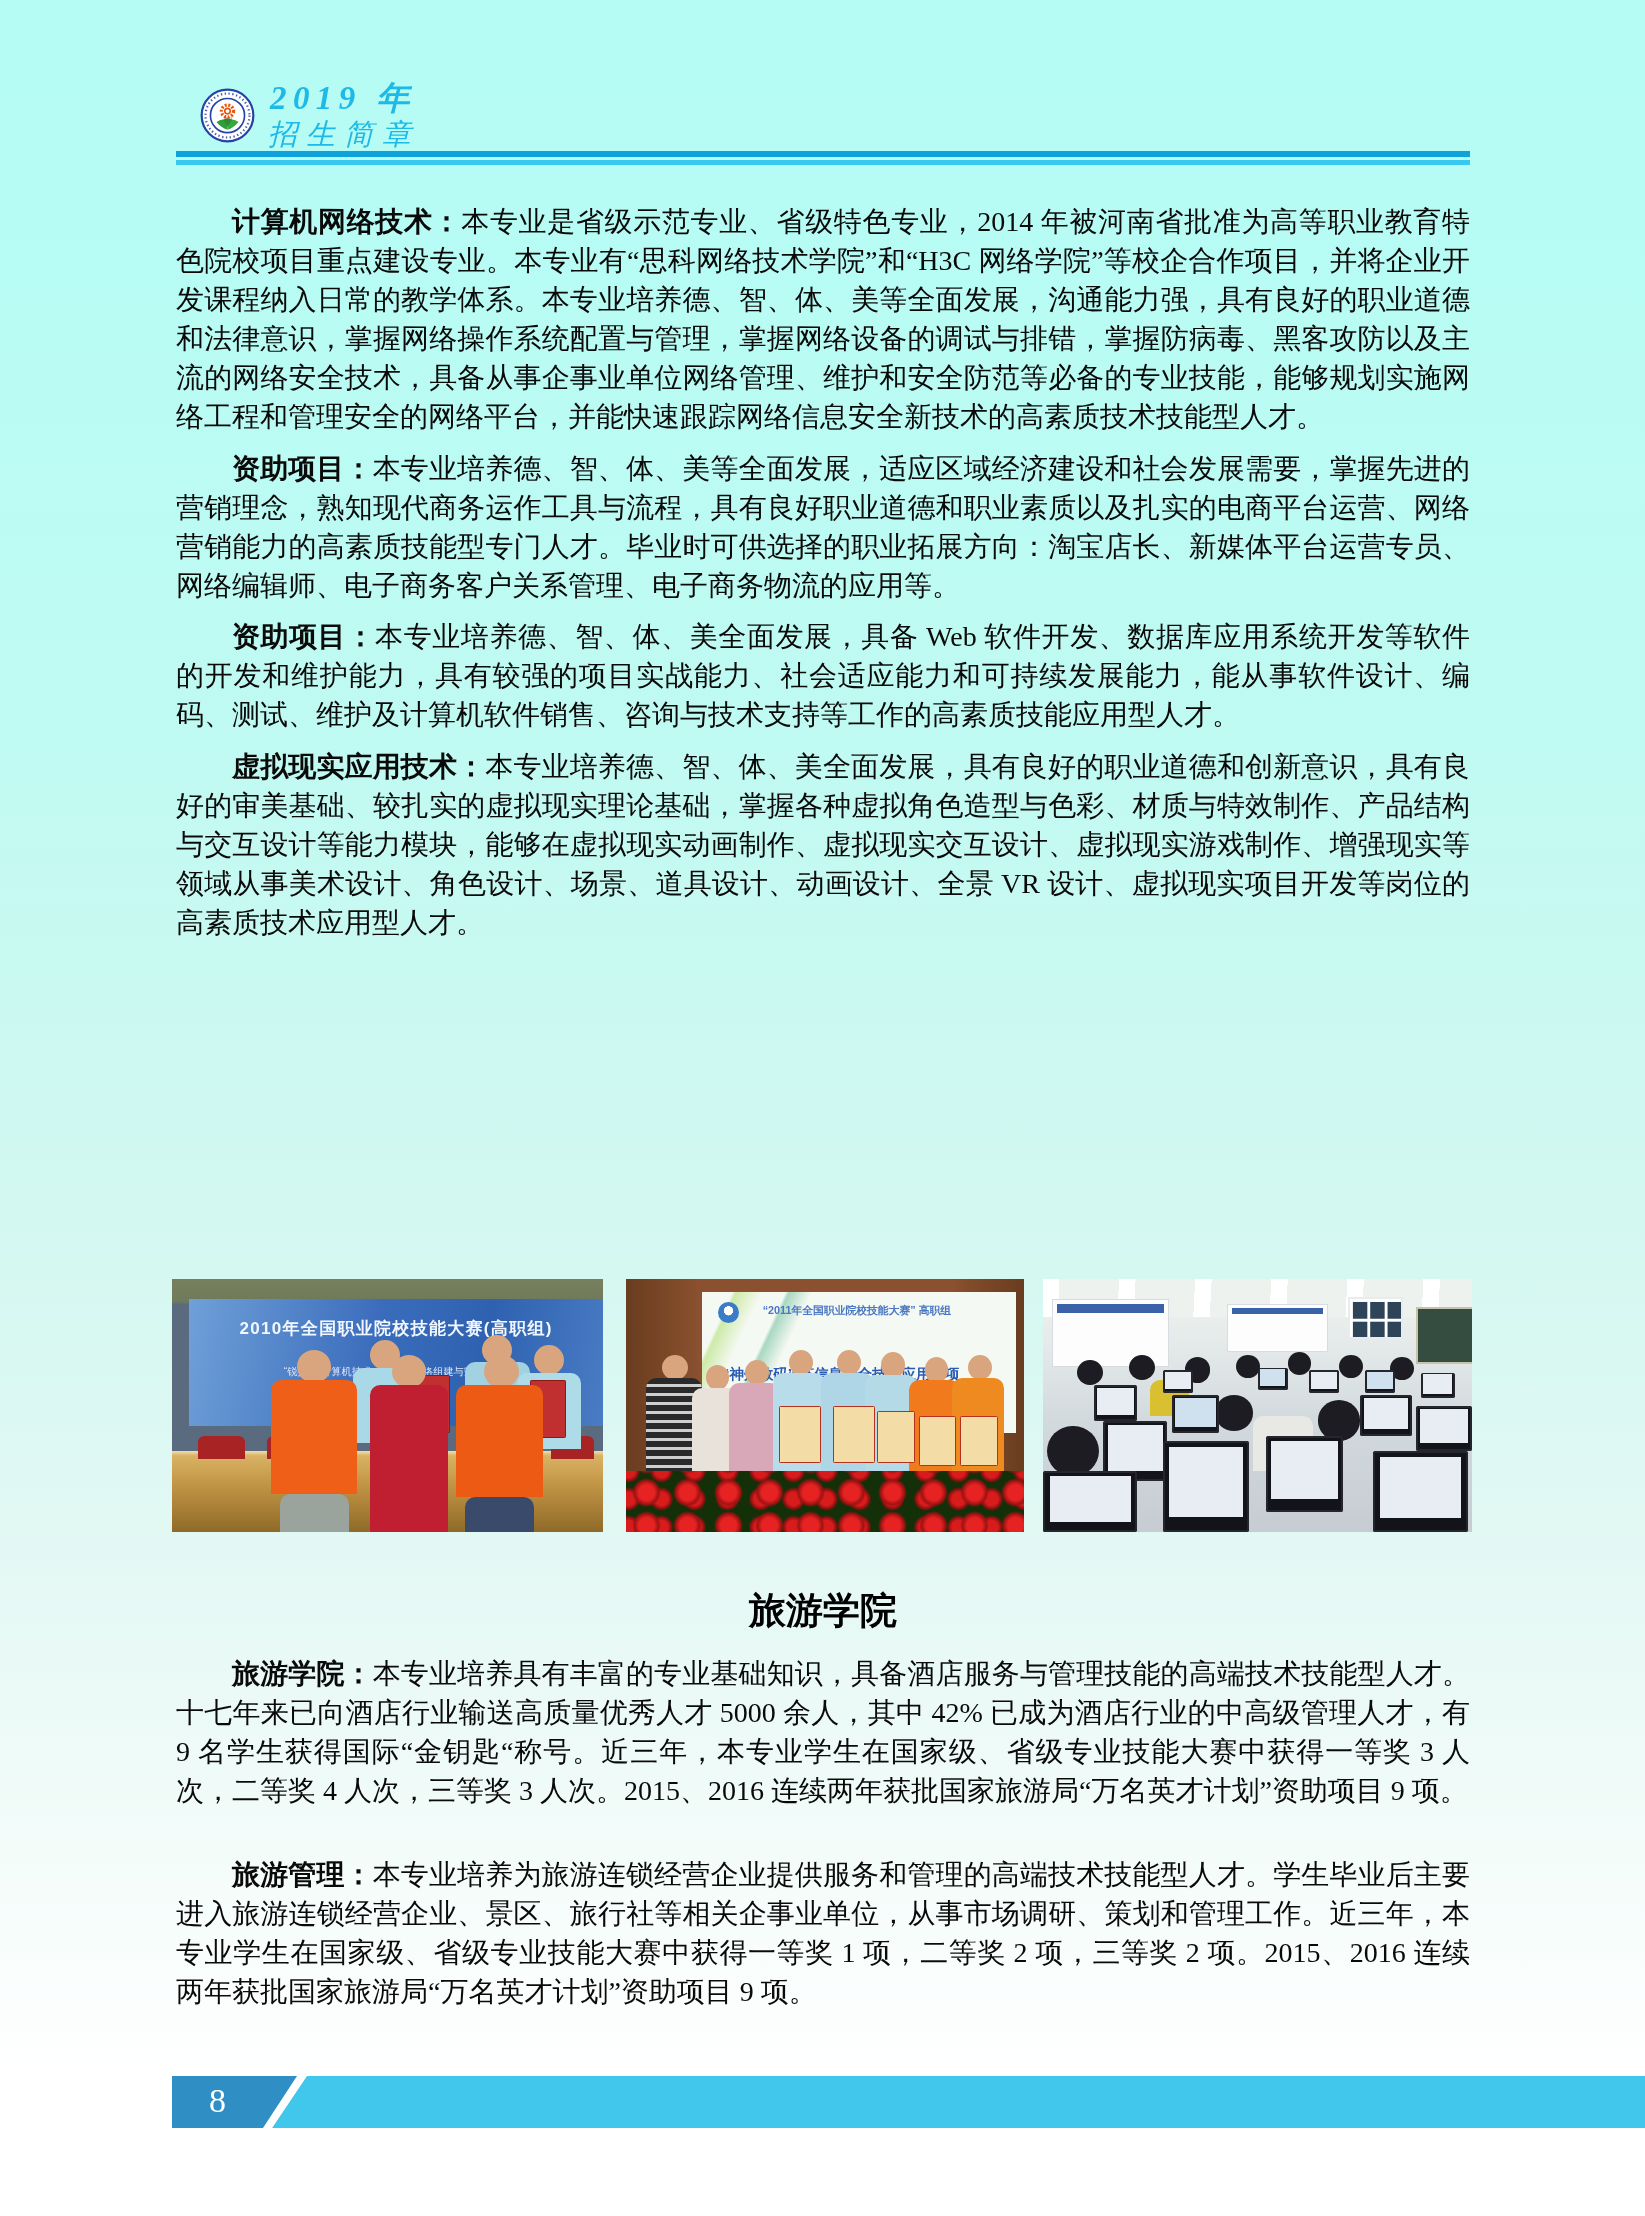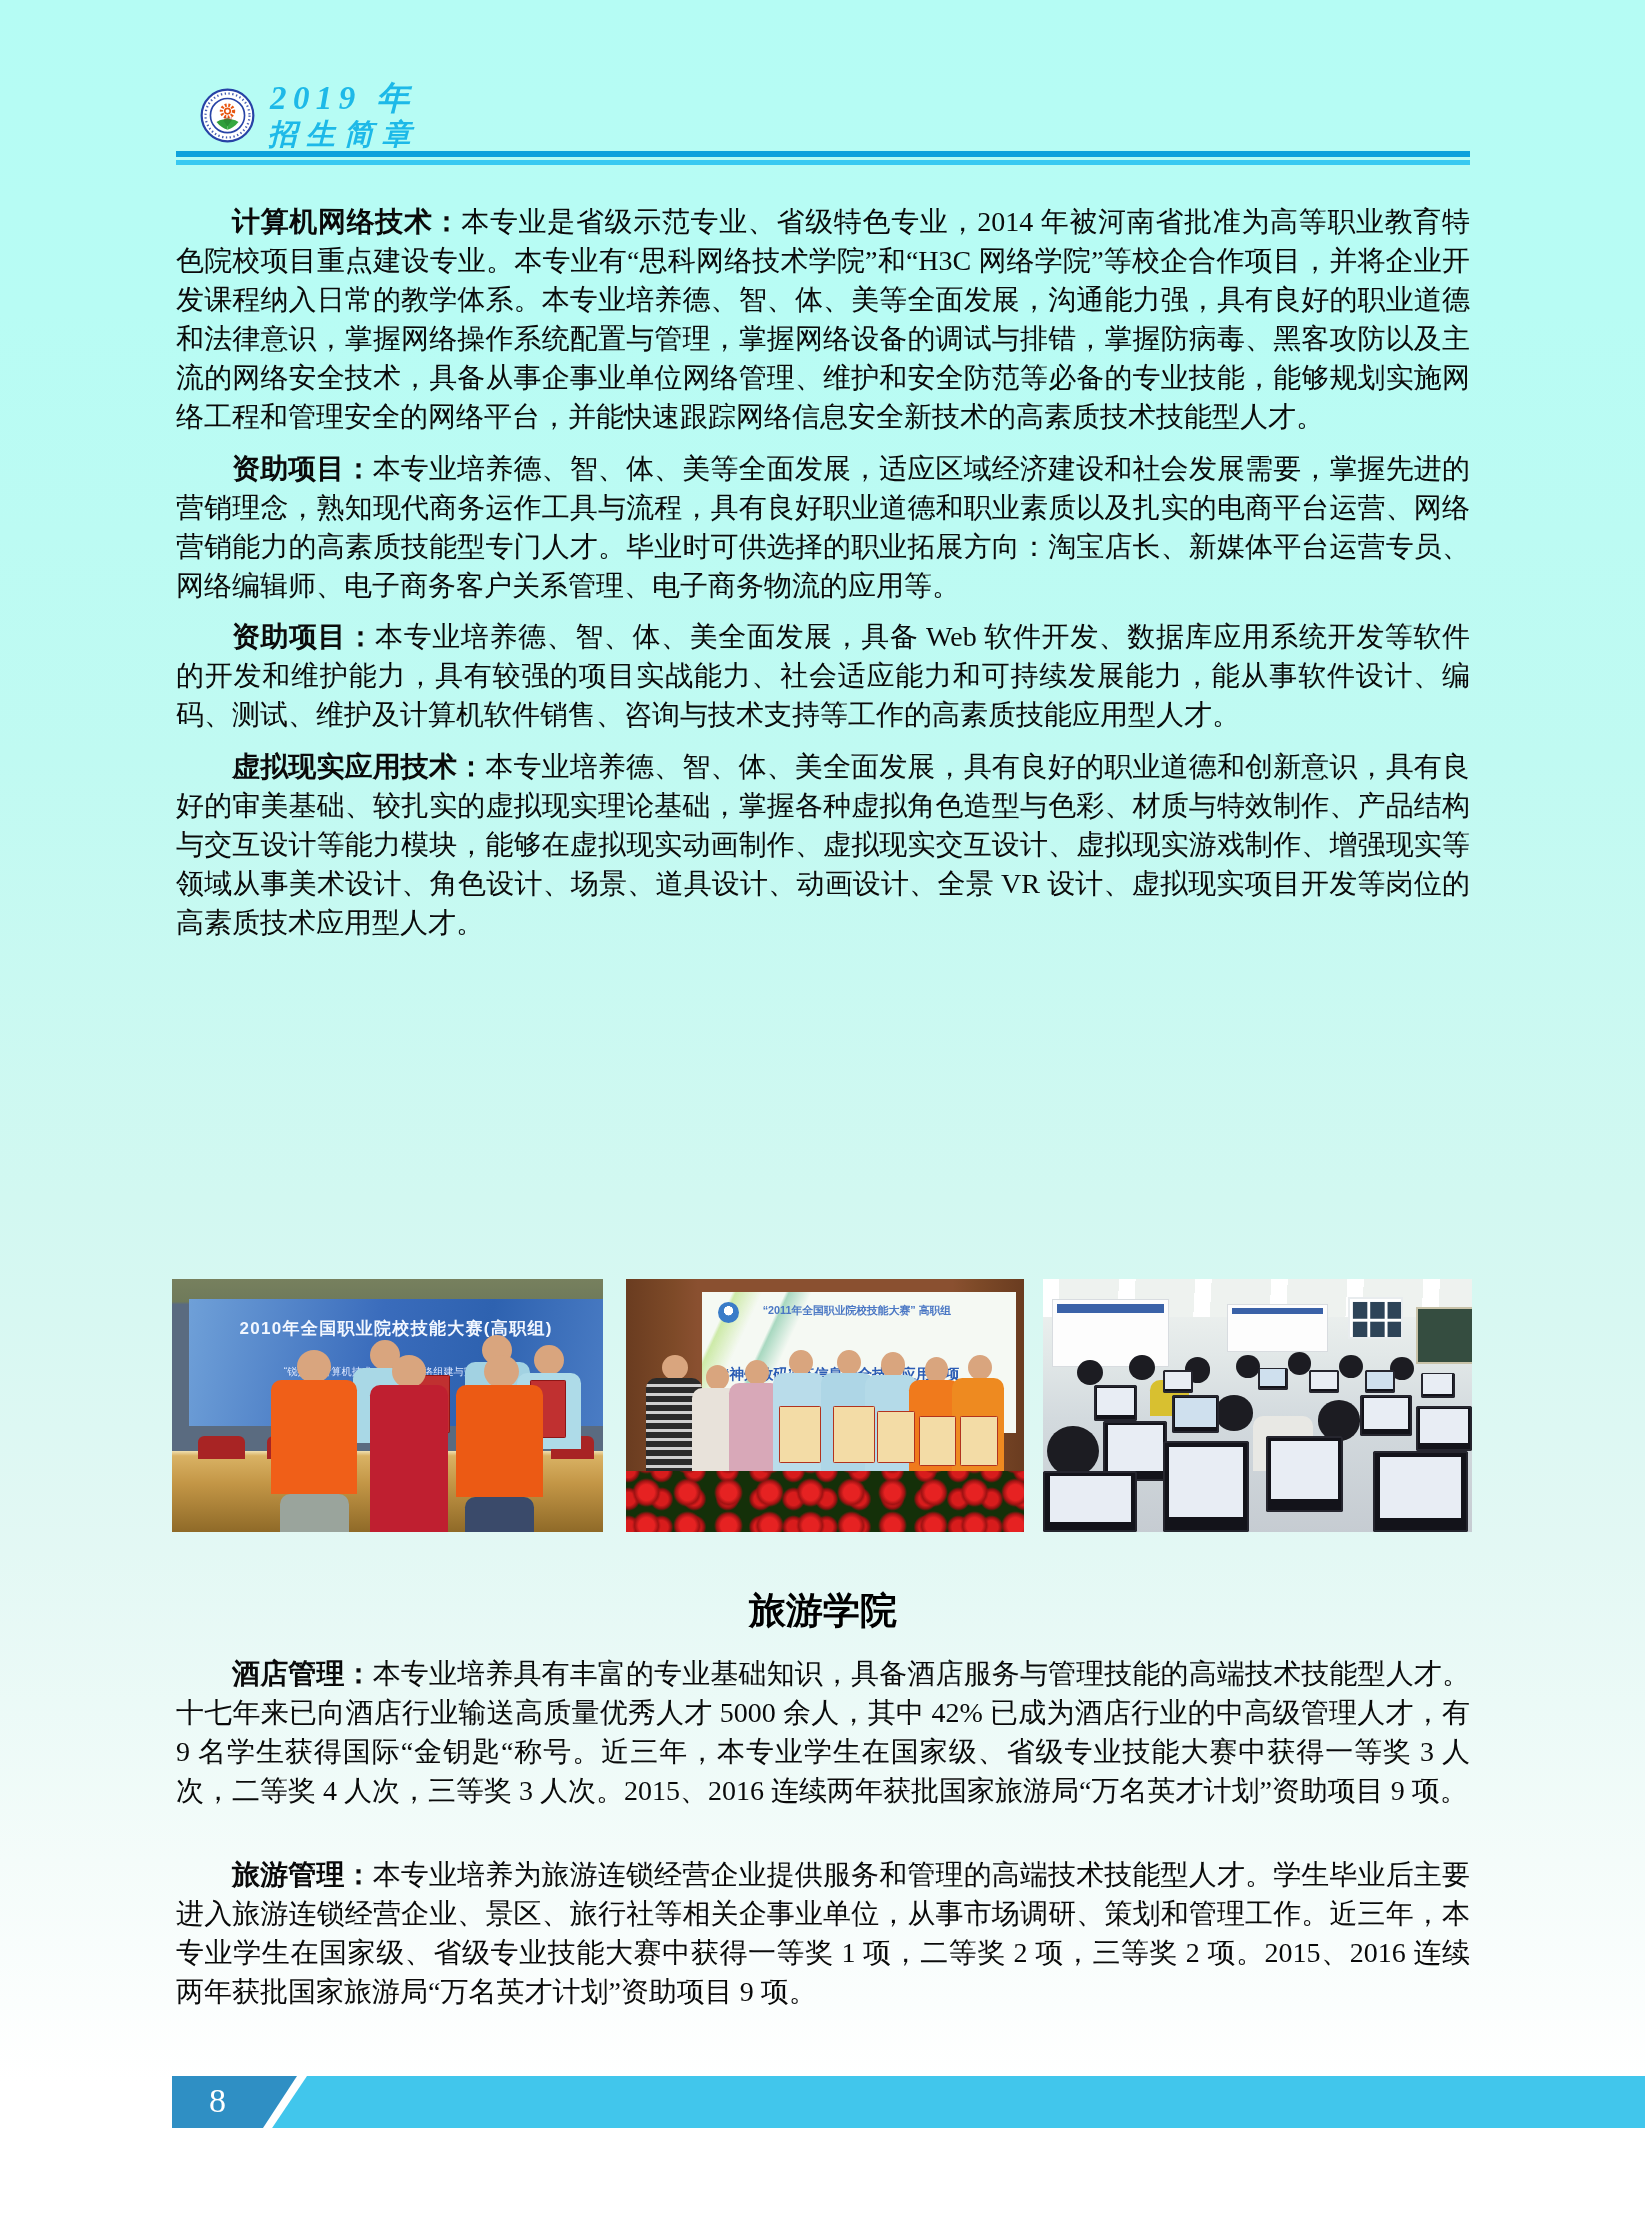--- a/index.html
+++ b/index.html
@@ -5,21 +5,21 @@
   html,body{margin:0;padding:0;background:#fff;}
   .page{position:relative;width:1646px;height:2216px;overflow:hidden;
     font-family:"Liberation Serif","DejaVu Serif",serif;color:#0a0a0a;
     background:linear-gradient(180deg,#b5fcf4 0%,#b8fcf4 14%,#c0faf2 34%,#d2f8f1 54%,#e3f8f4 70%,#f4fcfa 84%,#ffffff 94%,#ffffff 100%);}
 
   
   .logo{position:absolute;left:200px;top:88px;width:55px;height:55px;}
   .brand-year{position:absolute;left:270px;top:76px;font-size:33px;letter-spacing:6.4px;
     color:#1db9e8;font-style:italic;font-weight:bold;}
   .brand-title{position:absolute;left:268px;top:115px;font-size:29px;letter-spacing:9px;
-    color:#1db9e8;font-style:italic;font-weight:bold;}
+    color:#1db9e8;font-style:italic;font-weight:normal;}
   .rule{position:absolute;left:176px;width:1294px;}
   .rule-top{top:151px;height:5.7px;background:#0ea2dc;}
   .rule-bottom{top:160px;height:4.5px;background:#38c9f1;}
 
   
   .content{position:absolute;left:176px;top:202px;width:1294px;}
   .tourism{position:absolute;left:176px;top:1654px;width:1294px;}
   .para{margin:0 0 12.7px 0;font-size:28px;line-height:39px;text-align:justify;text-indent:56px;}
   .para.no-indent{text-indent:0;}
   .para:last-child{margin-bottom:0;}
@@ -247,21 +247,21 @@
         </div>
       <div class="mon" style="left:0%;top:76%;width:22%;height:24%;">
           <i></i>
         </div>
     </div>
   </section>
 
   <h2 class="tourism-heading">旅游学院</h2>
 
   <section class="tourism">
-    <p class="para hotel"><span class="lbl">酒店管理：</span><span>本专业培养具有丰富的专业基础知识，具备酒店服务与管理技能的高端技术技能型人才。十七年来已向酒店行业输送高质量优秀人才 5000 余人，其中 42% 已成为酒店行业的中高级管理人才，有 9 名学生获得国际“金钥匙“称号。近三年，本专业学生在国家级、省级专业技能大赛中获得一等奖 3 人次，二等奖 4 人次，三等奖 3 人次。2015、2016 连续两年获批国家旅游局“万名英才计划”资助项目 9 项。</span></p>
+    <p class="para hotel"><span class="lbl">旅游学院：</span><span>本专业培养具有丰富的专业基础知识，具备酒店服务与管理技能的高端技术技能型人才。十七年来已向酒店行业输送高质量优秀人才 5000 余人，其中 42% 已成为酒店行业的中高级管理人才，有 9 名学生获得国际“金钥匙“称号。近三年，本专业学生在国家级、省级专业技能大赛中获得一等奖 3 人次，二等奖 4 人次，三等奖 3 人次。2015、2016 连续两年获批国家旅游局“万名英才计划”资助项目 9 项。</span></p>
     <p class="para"><span class="lbl">旅游管理：</span><span>本专业培养为旅游连锁经营企业提供服务和管理的高端技术技能型人才。学生毕业后主要进入旅游连锁经营企业、景区、旅行社等相关企事业单位，从事市场调研、策划和管理工作。近三年，本专业学生在国家级、省级专业技能大赛中获得一等奖 1 项，二等奖 2 项，三等奖 2 项。2015、2016 连续两年获批国家旅游局“万名英才计划”资助项目 9 项。</span></p>
   </section>
 
   <footer class="footer-band">
     <div class="footer-bar"></div>
     <div class="pagenum-block"><span>8</span></div>
   </footer>
 
 </div>
 

